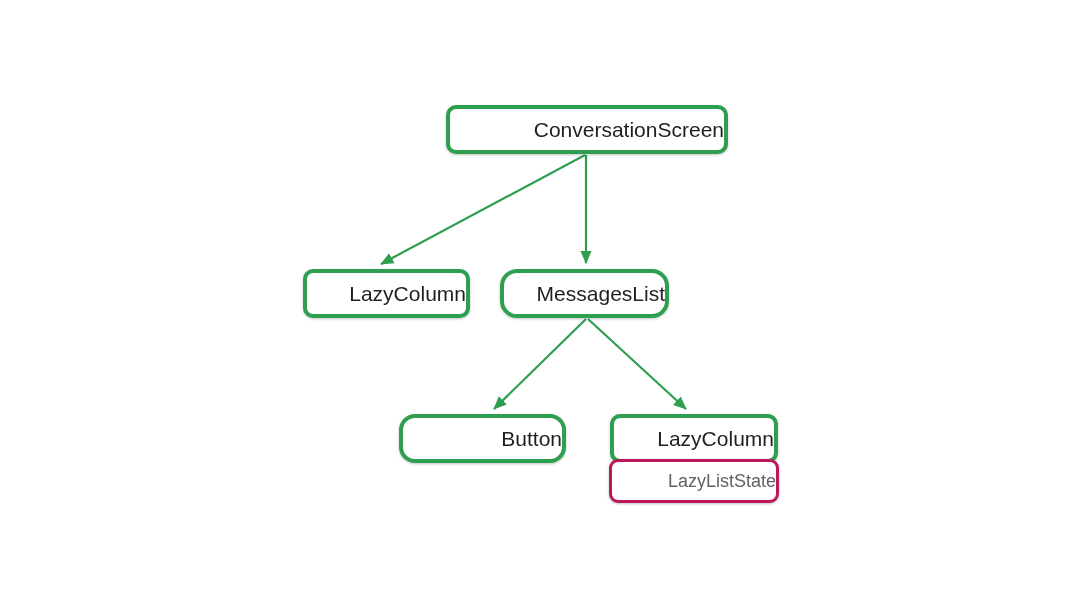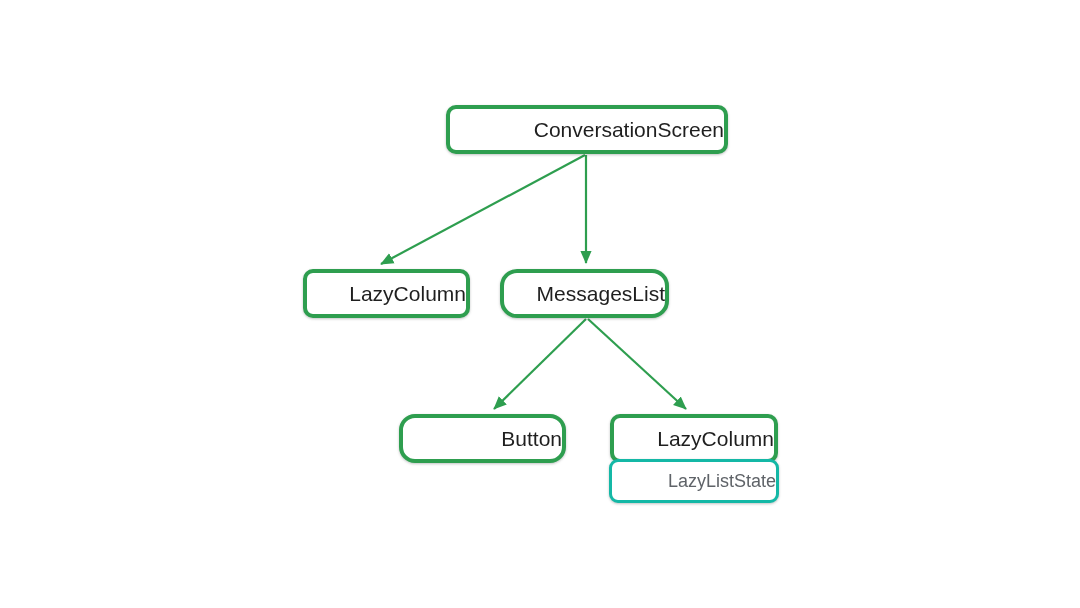--- a/index.html
+++ b/index.html
@@ -37,21 +37,21 @@
     border-radius: 10px;
     box-shadow: 0 1px 3px rgba(60, 64, 67, 0.20), 0 1px 2px rgba(60, 64, 67, 0.12);
     white-space: nowrap;
   }
   .node-green {
     border: 4px solid #2E9E4F;
     color: #1f1f1f;
     font-size: 21px;
   }
   .node-amber {
-    border: 3px solid #14b8a6;
+    border: 3px solid #be185d;
     color: #5F6368;
     font-size: 18px;
     border-radius: 9px;
   }
   
   #node-conversation-screen { left: 446px; top: 105px; width: 282px;  height: 49px; }
   #node-user-input         { left: 303px; top: 269px; width: 167px;  height: 49px; }
   #node-messages-list      { left: 500px; top: 269px; width: 169px;  height: 49px; border-radius: 17px; }
   #node-button             { left: 399px; top: 414px; width: 167px;  height: 49px; border-radius: 16px; }
   #node-lazy-column        { left: 610px; top: 414px; width: 168px;  height: 49px; padding-left: 31px; }

